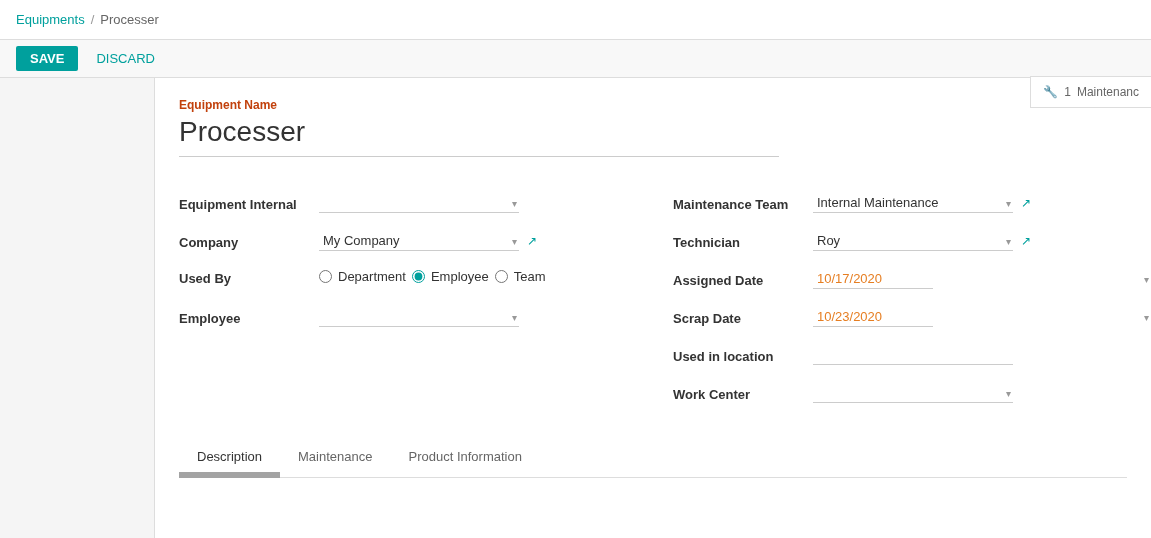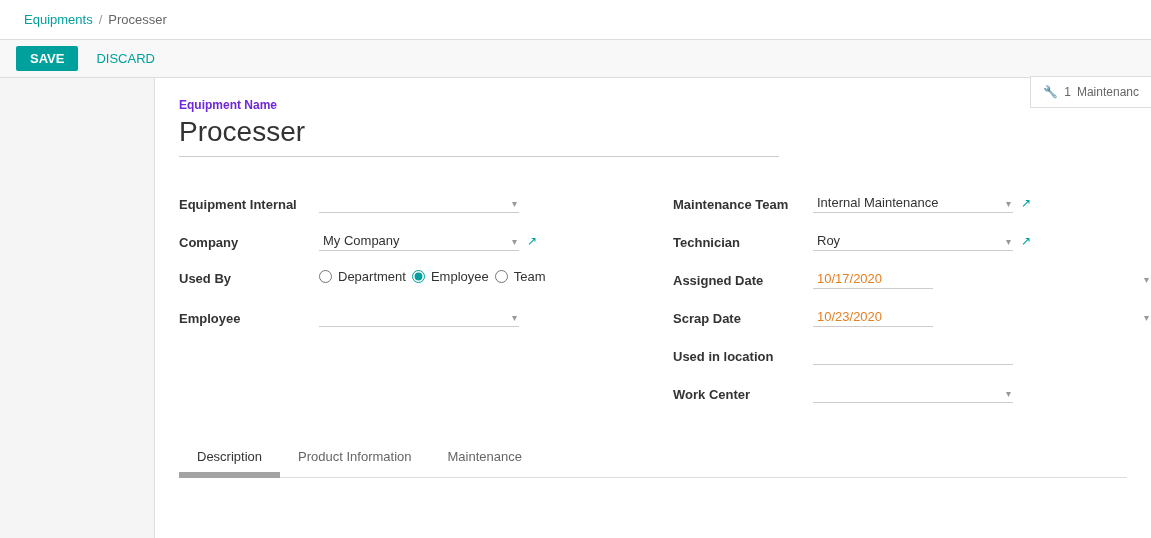--- a/index.html
+++ b/index.html
@@ -13,21 +13,21 @@
       display: flex;
       align-items: center;
       gap: 12px;
     }
     .breadcrumb {
       display: flex;
       align-items: center;
       gap: 6px;
       font-size: 13px;
     }
-    .breadcrumb-link { color: #00a09d; text-decoration: none; margin-left: 8px; }
+    .breadcrumb-link { color: #00a09d; text-decoration: none; }
     .breadcrumb-sep { color: #999; }
     .breadcrumb-current { color: #666; }
 
     .action-bar {
       background: #f8f8f8;
       border-bottom: 1px solid #ddd;
       padding: 6px 16px;
       display: flex;
       gap: 8px;
     }
@@ -71,21 +71,21 @@
       position: relative;
     }
 
     .form-section {
       padding: 0 0 16px 0;
     }
 
     .field-label-small {
       font-size: 12px;
       font-weight: bold;
-      color: #6d28d9;
+      color: #c2410c;
       margin-bottom: 4px;
     }
 
     .equipment-name-display {
       font-size: 28px;
       font-weight: normal;
       color: #333;
       border-bottom: 1px solid #ccc;
       padding-bottom: 8px;
       margin-bottom: 20px;
@@ -382,21 +382,21 @@
                 <span class="select-arrow">▾</span>
               </div>
             </div>
           </div>
 
         </div>
       </div>
 
       <div class="tabs-container">
         <div class="tab active">Description</div>
+        <div class="tab">Maintenance</div>
         <div class="tab">Product Information</div>
-        <div class="tab">Maintenance</div>
       </div>
 
       <div class="empty-tab-content"></div>
 
     </div>
   </div>
 </div>
 
 </body></html>

